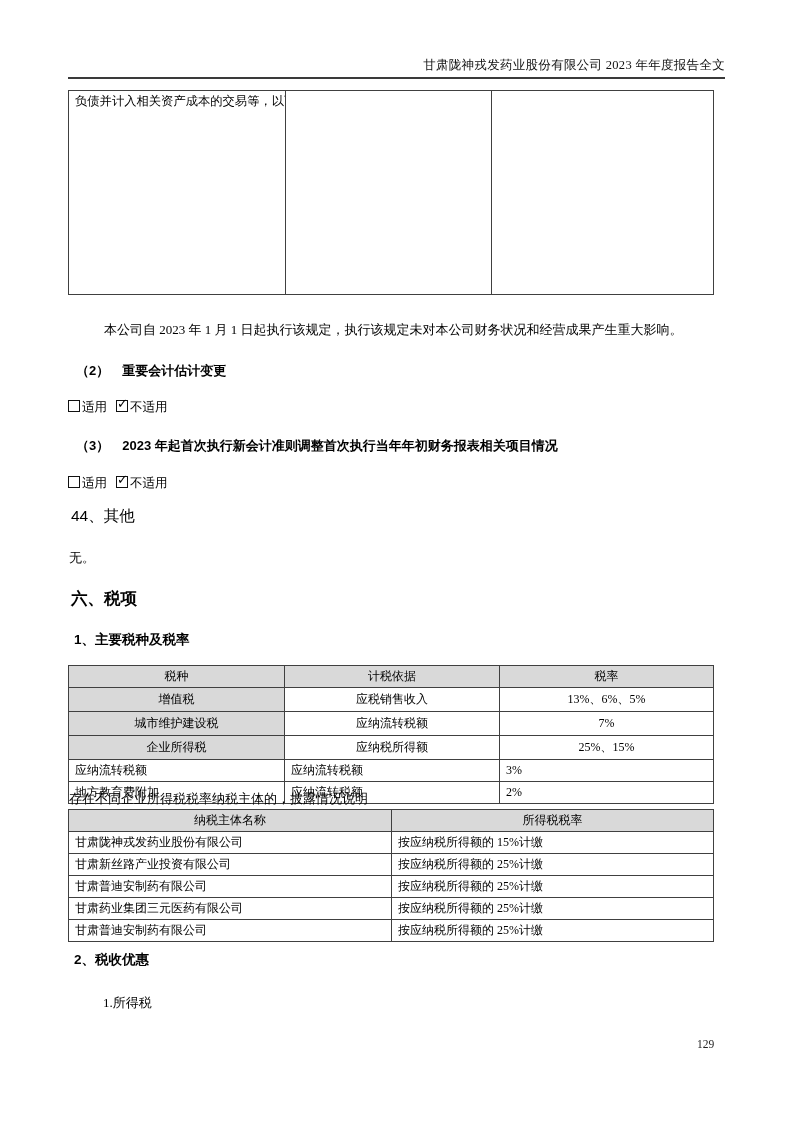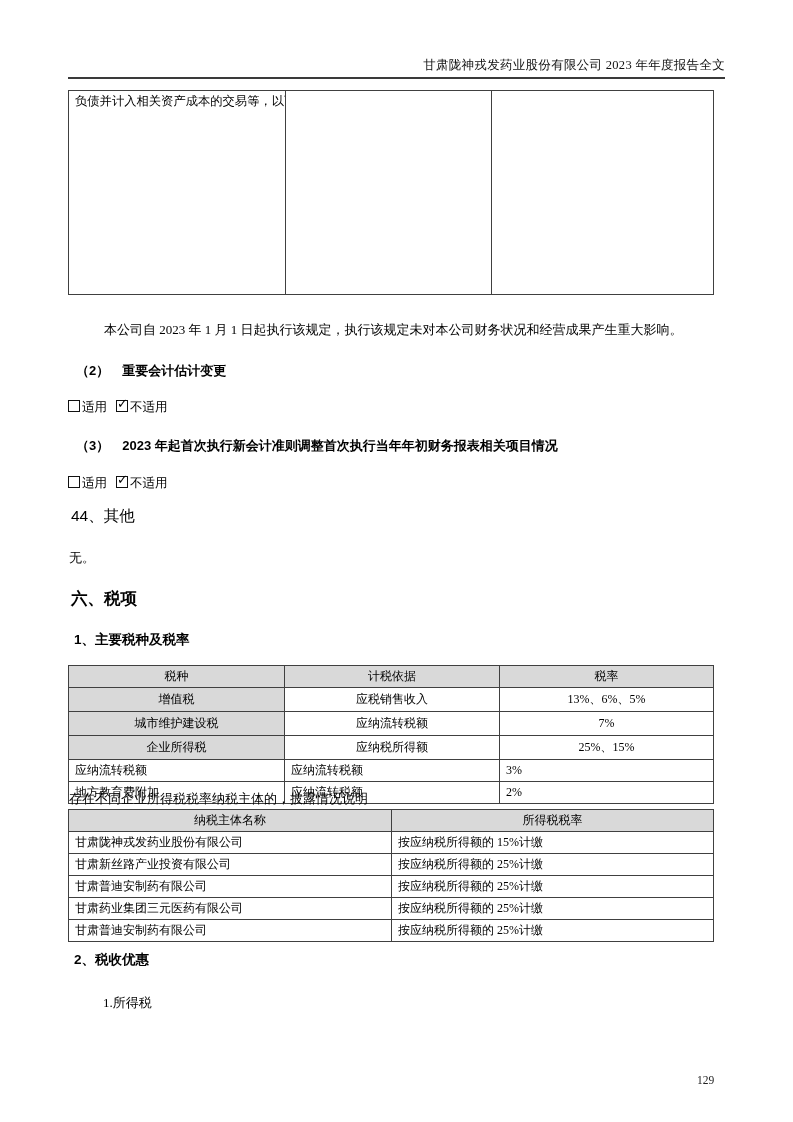--- a/index.html
+++ b/index.html
@@ -211,13 +211,13 @@
     <td>甘肃普迪安制药有限公司</td>
     <td>按应纳税所得额的 25%计缴</td>
   </tr>
 </tbody>
   </table>
 
 <div class="abs h-num" style="top:951px; left:74px;">2、税收优惠</div>
 
 <div class="abs body-text" style="top:994px; left:103px;">1.所得税</div>
 
-<div class="abs page-number" style="top:1038px; left:697px;margin-top:36px;">129</div>
+<div class="abs page-number" style="top:1038px; left:697px;">129</div>
 
 </body></html>

